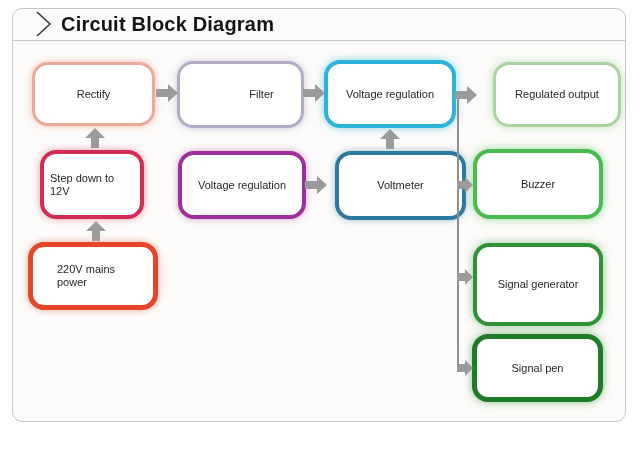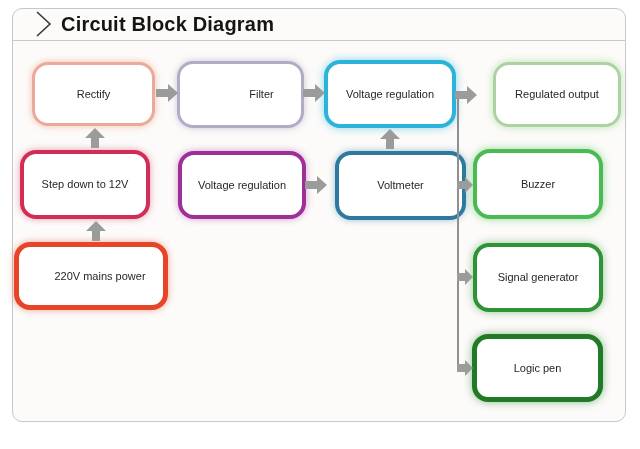--- a/index.html
+++ b/index.html
@@ -26,26 +26,26 @@
   .block{
     position:absolute;background:#ffffff;border-style:solid;border-radius:16px;
     box-sizing:border-box;display:flex;align-items:center;justify-content:center;
     font-size:11px;font-weight:normal;color:#262626;text-align:left;line-height:1.15;
     padding:2px 6px;
   }
   .b-rectify{left:32px;top:62px;width:123px;height:64px;border-width:3px;border-color:#eba99a;box-shadow:0 0 7px rgba(236,150,120,.6);}
   .b-filter{left:177px;top:61px;width:127px;height:67px;border-width:3px;border-color:#b3abc4;box-shadow:0 0 7px rgba(165,155,190,.55);padding-left:48px;}
   .b-vr-top{left:324px;top:60px;width:132px;height:68px;border-width:4px;border-color:#2cb3da;box-shadow:0 0 8px rgba(44,179,218,.55);}
   .b-regout{left:473px;top:62px;width:128px;height:65px;border-width:3px;border-color:#abd3a2;box-shadow:0 0 8px rgba(150,205,140,.6);margin-left:20px;}
-  .b-stepdown{left:20px;top:150px;width:130px;height:69px;border-width:4px;border-color:#d22d55;box-shadow:0 0 7px rgba(210,45,85,.45);}
+  .b-stepdown{left:40px;top:150px;width:104px;height:69px;border-width:4px;border-color:#d22d55;box-shadow:0 0 7px rgba(210,45,85,.45);}
   .b-vr-mid{left:178px;top:151px;width:128px;height:68px;border-width:4px;border-color:#9e2f98;box-shadow:0 0 7px rgba(158,47,152,.45);}
   .b-voltmeter{left:335px;top:151px;width:131px;height:69px;border-width:4px;border-color:#2d7a9e;box-shadow:0 0 7px rgba(45,122,158,.45);}
   .b-buzzer{left:473px;top:149px;width:130px;height:70px;border-width:4px;border-color:#49bb51;box-shadow:0 0 8px rgba(73,187,81,.55);border-radius:17px;}
-  .b-mains{left:14px;top:242px;width:154px;height:68px;border-width:5px;border-color:#e64527;box-shadow:0 0 7px rgba(230,69,39,.45);padding-left:24px;}
-  .b-siggen{left:473px;top:243px;width:130px;height:69px;border-width:4px;border-color:#2d9334;box-shadow:0 0 8px rgba(45,147,52,.5);}
+  .b-mains{left:28px;top:242px;width:130px;height:68px;border-width:5px;border-color:#e64527;box-shadow:0 0 7px rgba(230,69,39,.45);padding-left:24px;}
+  .b-siggen{left:473px;top:243px;width:130px;height:83px;border-width:4px;border-color:#2d9334;box-shadow:0 0 8px rgba(45,147,52,.5);}
   .b-logicpen{left:472px;top:334px;width:131px;height:68px;border-width:5px;border-color:#1f7b26;box-shadow:0 0 8px rgba(31,123,38,.5);}
 
   
   .arr{position:absolute;}
   .arr-r{width:22px;height:18px;}
   .arr-r::before{content:'';position:absolute;left:0;top:5px;width:12px;height:8px;background:#9b9b9b;}
   .arr-r::after{content:'';position:absolute;left:12px;top:0;width:0;height:0;
     border-left:10px solid #9b9b9b;border-top:9px solid transparent;border-bottom:9px solid transparent;}
   .arr-rs{width:16px;height:16px;}
   .arr-rs::before{content:'';position:absolute;left:0;top:4px;width:8px;height:8px;background:#9b9b9b;}
@@ -82,21 +82,21 @@
 <div class="block b-rectify">Rectify</div>
 <div class="block b-filter">Filter</div>
 <div class="block b-vr-top">Voltage regulation</div>
 <div class="block b-regout">Regulated output</div>
 <div class="block b-stepdown">Step down to 12V</div>
 <div class="block b-vr-mid">Voltage regulation</div>
 <div class="block b-voltmeter">Voltmeter</div>
 <div class="block b-buzzer">Buzzer</div>
 <div class="block b-mains">220V mains power</div>
 <div class="block b-siggen">Signal generator</div>
-<div class="block b-logicpen">Logic pen</div>
+<div class="block b-logicpen">Signal pen</div>
 
 <div class="vline"></div>
 <div class="arr arr-r a1"></div>
 <div class="arr arr-r a2"></div>
 <div class="arr arr-r a3"></div>
 <div class="arr arr-r a4"></div>
 <div class="arr arr-rs a-buzzer"></div>
 <div class="arr arr-rs a-siggen"></div>
 <div class="arr arr-rs a-logic"></div>
 <div class="arr arr-u u1"></div>

